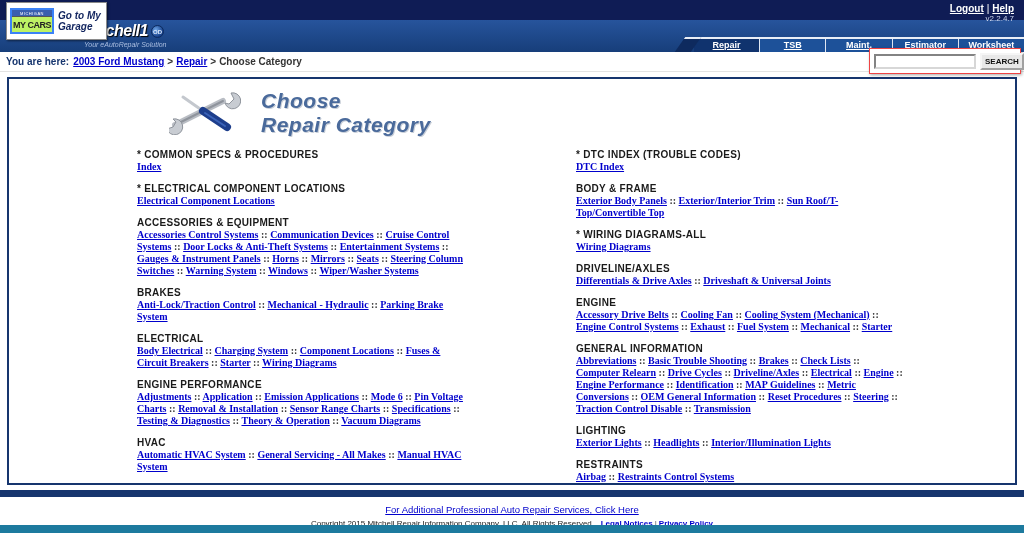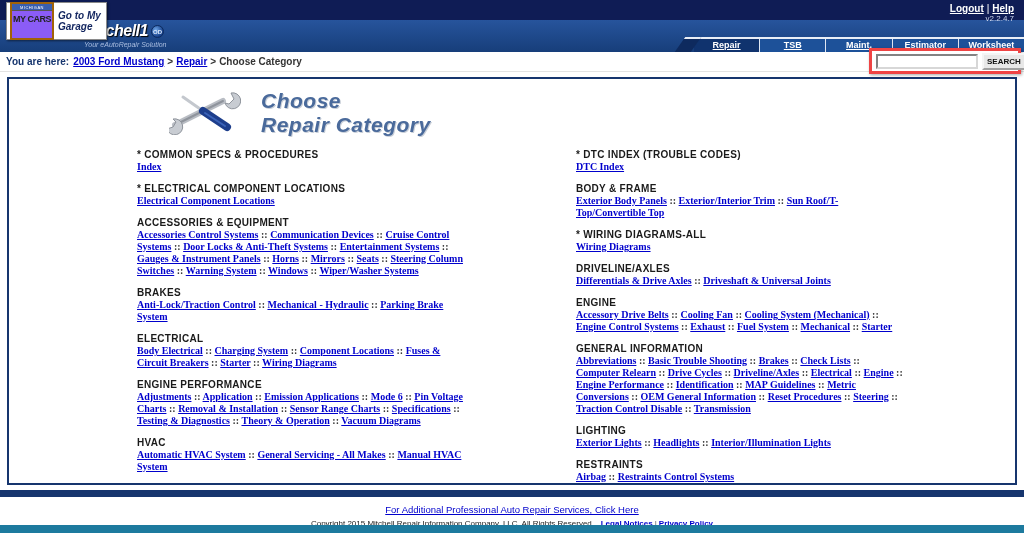--- a/index.html
+++ b/index.html
@@ -16,21 +16,21 @@
   .toplinks a { color:#fff; text-decoration:underline; }
   .toplinks .pipe { font-weight:normal; padding:0 3px; }
   .version { position:absolute; top:14px; right:10px; font-size:8px; color:#cdd5ec; }
 
   
   .mycars {
     position:absolute; left:6px; top:2px; z-index:10;
     background:#fff; border:1px solid #8a8a8a; box-shadow:1px 1px 2px rgba(0,0,0,.5);
     padding:2px 5px 2px 3px; display:flex; align-items:center; gap:4px; height:38px;
   }
-  .plate { border:2px solid #a16207; background:#8b5cf6; width:44px; height:38px; font-size:0; }
+  .plate { border:2px solid #3b82f6; background:#bef264; width:44px; height:26px; font-size:0; }
   .plate .plate-top { height:7px; background:#3a5fae; border-bottom:1px solid #555;
     color:#fff; font-size:4px; text-align:center; line-height:7px; letter-spacing:.5px; }
   .plate .plate-text { font-size:9px; font-weight:bold; color:#222; text-align:center; line-height:17px; letter-spacing:-0.5px; }
   .goto { font-size:10px; font-weight:bold; font-style:italic; color:#11245e; line-height:11px; }
 
   
   .brandbar { height:32px; background:linear-gradient(#27549c,#173e7a); position:relative; }
   .logo { position:absolute; left:84px; top:2px; }
   .logo-line { display:flex; align-items:center; }
   .brand { color:#fff; font-style:italic; font-weight:bold; font-size:16px; letter-spacing:-0.5px; text-shadow:1px 1px 1px #000; }
@@ -51,21 +51,21 @@
 
   
   .crumbrow { height:20px; background:#fff; position:relative; border-bottom:1px solid #e3e3e3; }
   .crumbs { position:absolute; left:6px; top:4px; font-size:10px; color:#1a1a1a; }
   .crumb-prefix { font-weight:bold; color:#16356e; margin-right:4px; }
   .crumbs a { color:#0000cc; font-weight:bold; text-decoration:underline; }
   .crumb-sep { font-weight:bold; color:#333; padding:0 3px; }
   .crumb-current { font-weight:bold; color:#333; }
 
   .searchpanel { position:absolute; right:3px; top:-4px; z-index:6;
-    background:#fff; border:3px solid #ef4444; box-shadow:1px 1px 3px rgba(0,0,0,.35);
+    background:#fff; border:1px solid #ef4444; box-shadow:1px 1px 3px rgba(0,0,0,.35);
     padding:4px 4px; display:flex; align-items:center; gap:4px; width:152px; height:26px; }
   .searchpanel input { width:102px; height:15px; border:2px inset #d7d7d7; font-size:10px; padding:0 2px;
     font-family:"Liberation Sans", sans-serif; }
   .searchbtn { height:17px; background:#e8e8e8; border:2px outset #f5f5f5; font-size:8px; font-weight:bold;
     color:#111; padding:0 3px; font-family:"Liberation Sans", sans-serif; cursor:pointer; }
 
   
   .main { margin:5px 7px 0; height:408px; border:2px solid #16356e; background:#fff; position:relative; overflow:hidden; }
   .titleblock { display:flex; align-items:flex-start; margin:8px 0 0 160px; }
   .tools { width:72px; height:48px; }

